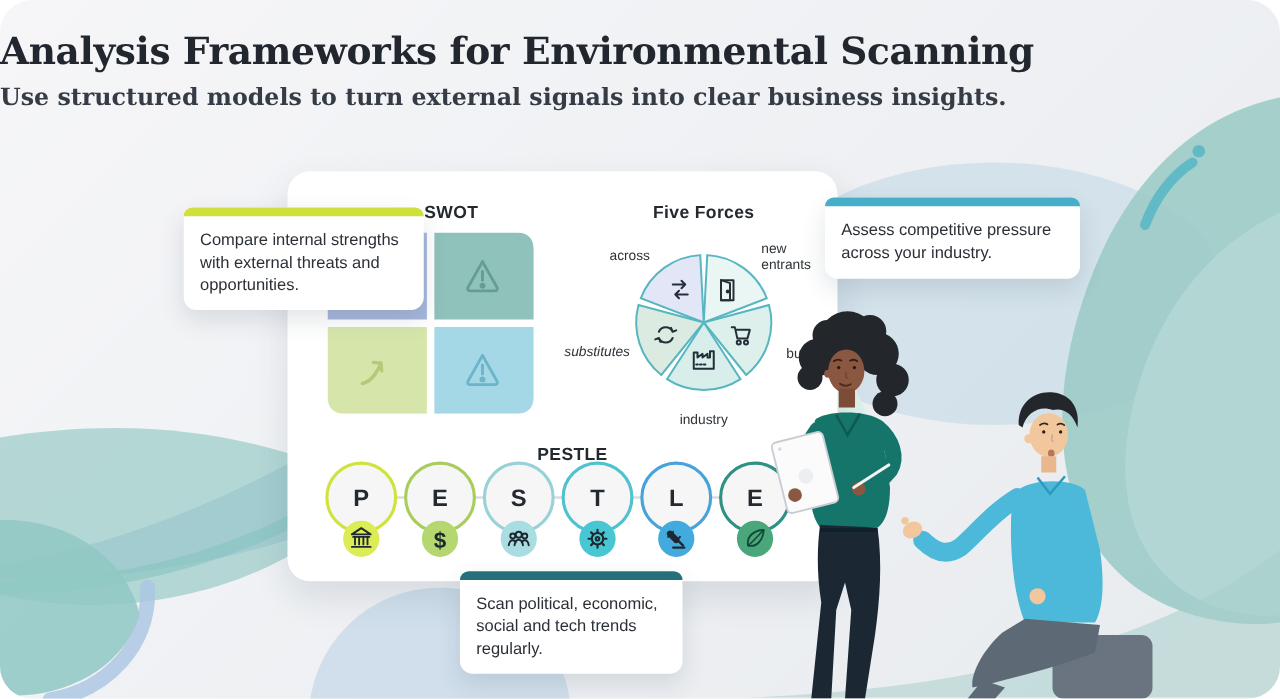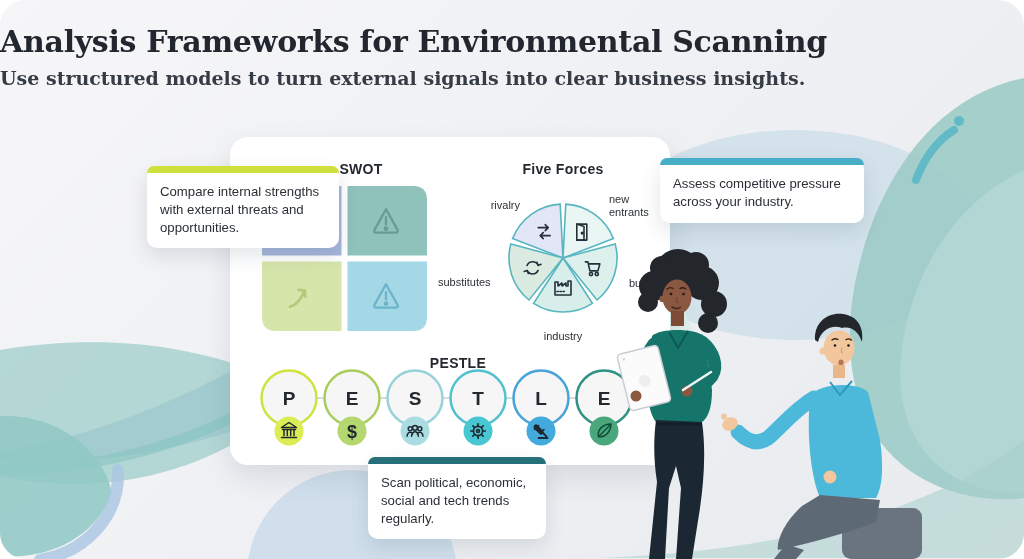--- a/index.html
+++ b/index.html
@@ -126,25 +126,25 @@
           <path d="M-8,7 V-6 H-5 V-2 L-1,-5 V-2 L3,-5 V-2 H5 V-7 H8 V7 Z"></path>
             <path d="M-6,3.5 H-4.7 M-3,3.5 H-1.7 M0,3.5 H1.3"></path>
         </g>
         <g transform="translate(-30.4,9.9)">
           <path d="M-5.5,-2.5 A6,6 0 0 1 5.5,-2.5 M5.5,-2.5 L4.3,-5.6 M5.5,-2.5 L8.4,-3.6"></path>
           <path d="M5.5,2.5 A6,6 0 0 1 -5.5,2.5 M-5.5,2.5 L-4.3,5.6 M-5.5,2.5 L-8.4,3.6"></path>
         </g>
       </g>
     </svg>
 
-    <div class="wheel-label" style="left:228px;top:62px;width:62px;text-align:right;">rivalry</div>
+    <div class="wheel-label" style="left:228px;top:62px;width:62px;text-align:right;">across</div>
     <div class="wheel-label" style="left:379px;top:56px;width:58px;">new entrants</div>
     <div class="wheel-label" style="left:399px;top:140px;width:50px;">buyers</div>
     <div class="wheel-label" style="left:293px;top:193px;width:80px;text-align:center;">industry</div>
-    <div class="wheel-label" style="left:208px;top:139px;width:66px;text-align:left;">substitutes</div>
+    <div class="wheel-label" style="left:208px;top:139px;width:66px;text-align:right;font-style:italic;">substitutes</div>
 
     <div class="sec-label" style="left:168px;top:218px;width:120px;">PESTLE</div>
 
     <svg style="position:absolute;left:19px;top:222px;" width="400" height="96" viewBox="0 0 400 96">
       <line x1="40" y1="39" x2="355" y2="39" stroke="#d9dce0" stroke-width="2"></line>
 
       <g>
         <circle cx="40" cy="39" r="27.5" fill="#f6f6f7" stroke-width="2.5" stroke="#cfe23e"></circle>
         <text x="40" y="46" text-anchor="middle" font-size="19" font-weight="bold" fill="#23292f" font-family="Liberation Sans, DejaVu Sans, sans-serif">P</text>
         <circle cx="40" cy="72" r="14.5" fill="#dcec55"></circle>

